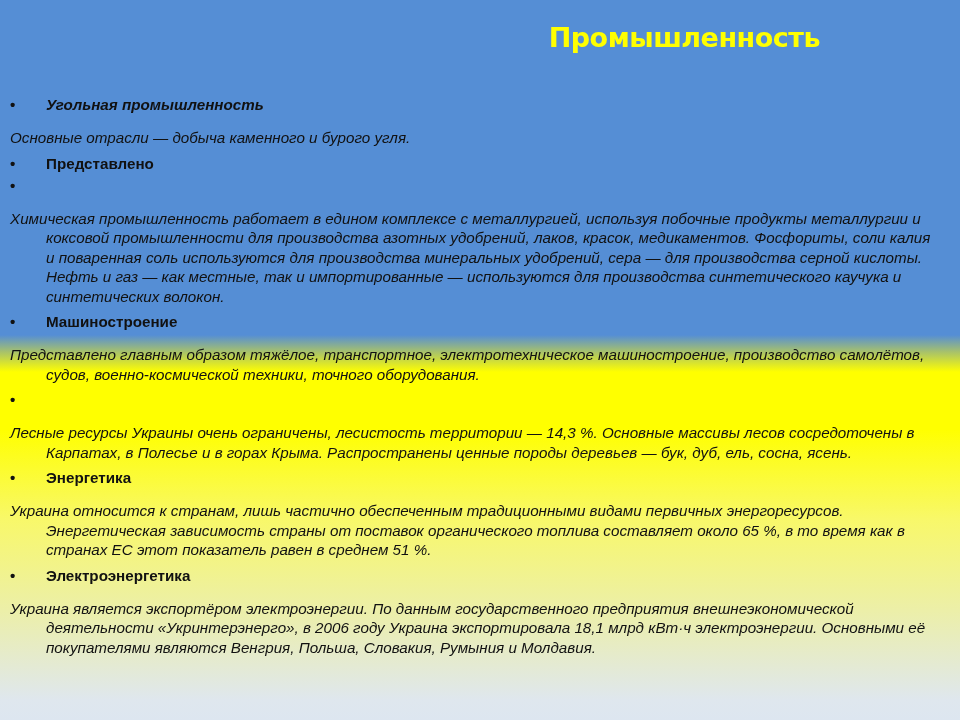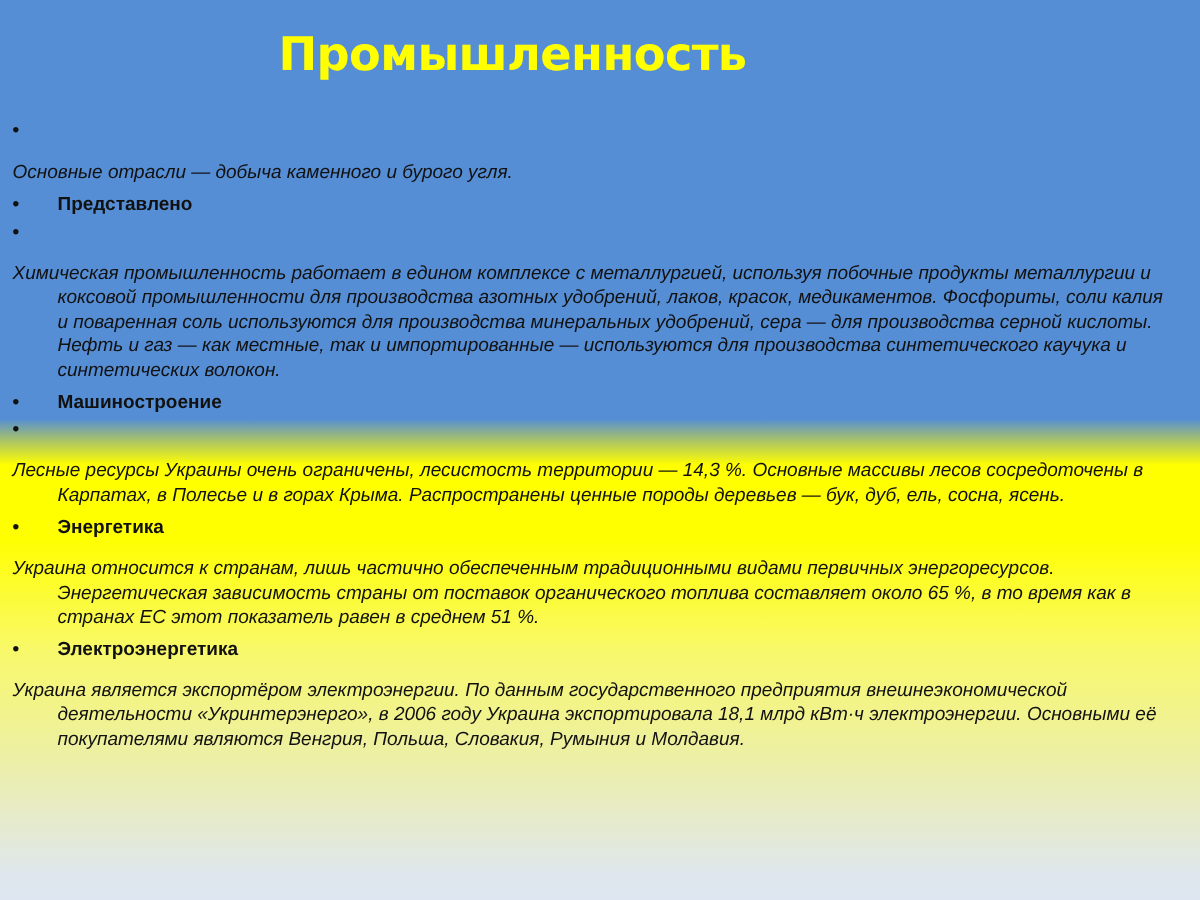--- a/index.html
+++ b/index.html
@@ -12,23 +12,23 @@
       background: linear-gradient(to bottom,
         #558ed5 0px, #558ed5 335px,
         #a8c26a 352px,
         #ffff00 372px, #ffff00 430px,
         #f8f86a 520px,
         #ecefa8 610px,
         #dfe7ee 700px, #dde6f0 720px);
     }
     .title {
       position: absolute; left: 0; top: 22px; width: 820px;
-      text-align: center;
+      text-align: right;
       font-family: "DejaVu Sans", sans-serif;
-      font-weight: bold; font-size: 37px; color: #ffff00;
+      font-weight: bold; font-size: 27px; color: #ffff00;
       letter-spacing: -0.5px;
     }
     .content {
       position: absolute; left: 10px; top: 94px; width: 930px;
       font-size: 15.2px; color: #111;
     }
     .heading {
       position: relative; padding-left: 36px; font-weight: bold;
       height: 22px; line-height: 22px;
     }
@@ -43,20 +43,21 @@
 <body>
 
 <div class="slide">
   <div class="title">Промышленность</div>
 
   <div class="content">
 
     <div class="section">
       <div class="heading italic">
         <span class="bullet">•</span>
+        <span class="label">Угольная промышленность</span>
       </div>
       <div class="body-text">Основные отрасли — добыча каменного и бурого угля.</div>
     </div>
 
     <div class="section">
       <div class="heading">
         <span class="bullet">•</span>
         <span class="label">Представлено</span>
       </div>
     </div>
@@ -66,20 +67,21 @@
         <span class="bullet">•</span>
       </div>
       <div class="body-text">Химическая промышленность работает в едином комплексе с металлургией, используя побочные продукты металлургии и коксовой промышленности для производства азотных удобрений, лаков, красок, медикаментов. Фосфориты, соли калия и поваренная соль используются для производства минеральных удобрений, сера — для производства серной кислоты. Нефть и газ — как местные, так и импортированные — используются для производства синтетического каучука и синтетических волокон.</div>
     </div>
 
     <div class="section">
       <div class="heading">
         <span class="bullet">•</span>
         <span class="label">Машиностроение</span>
       </div>
+      <div class="body-text">Представлено главным образом тяжёлое, транспортное, электротехническое машиностроение, производство самолётов, судов, военно-космической техники, точного оборудования.</div>
     </div>
 
     <div class="section">
       <div class="heading">
         <span class="bullet">•</span>
       </div>
       <div class="body-text">Лесные ресурсы Украины очень ограничены, лесистость территории — 14,3 %. Основные массивы лесов сосредоточены в Карпатах, в Полесье и в горах Крыма. Распространены ценные породы деревьев — бук, дуб, ель, сосна, ясень.</div>
     </div>
 
     <div class="section">

